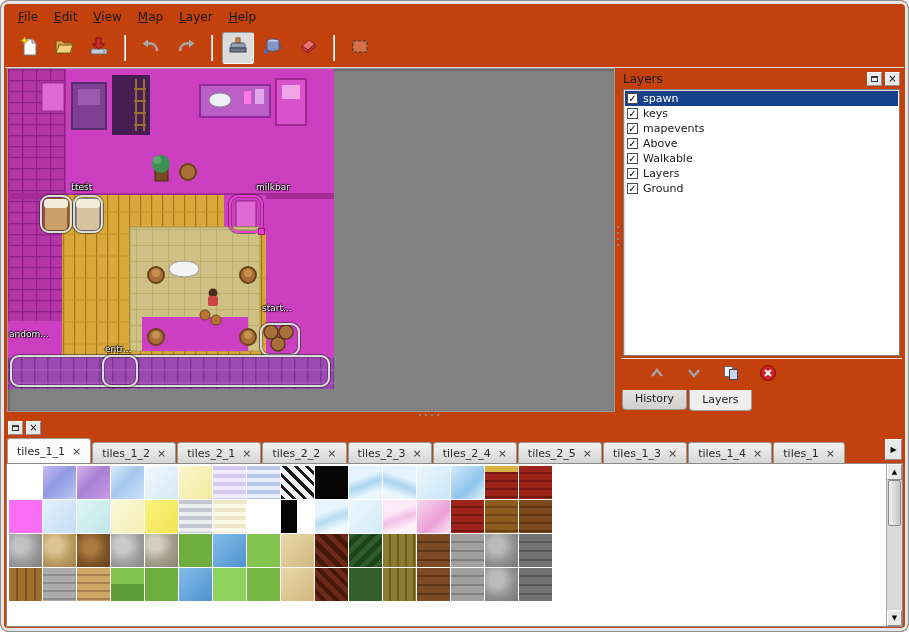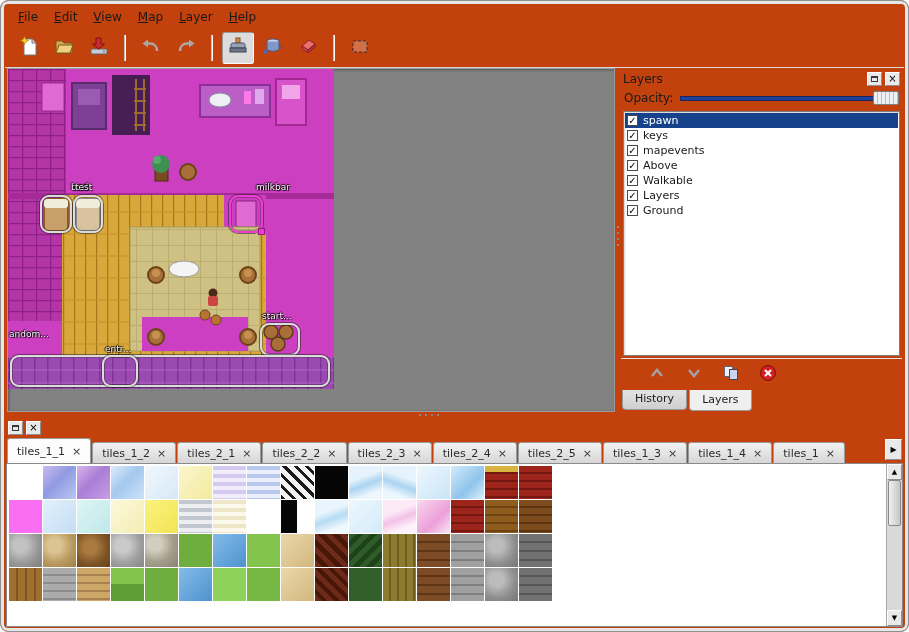--- a/index.html
+++ b/index.html
@@ -271,21 +271,21 @@
         <div class="map-objects">
             <div class="obj" style="left: 32px; top: 126px; width: 32px; height: 38px;"></div>
             <div class="obj-label" style="left: 35px; top: 113px; margin-left: 28px;">bed</div>
             <div class="obj" style="left: 65px; top: 126px; width: 30px; height: 38px;"></div>
             <div class="obj-label" style="left: 67px; top: 113px;">test</div>
             <div class="obj pink" style="left: 221px; top: 126px; width: 34px; height: 38px;">
               <span class="handle"></span>
             </div>
             <div class="obj-label" style="left: 221px; top: 113px; padding-left: 27px;">milkbar</div>
             <div class="obj" style="left: 252px; top: 254px; width: 40px; height: 33px;"></div>
-            <div class="obj-label" style="left: 254px; top: 242px;">start...</div>
+            <div class="obj-label" style="left: 254px; top: 234px;">start...</div>
             <div class="obj" style="left: 2px; top: 286px; width: 320px; height: 32px;"></div>
             <div class="obj-label" style="left: 1px; top: 260px;">andom...</div>
             <div class="obj" style="left: 94px; top: 286px; width: 36px; height: 32px;"></div>
             <div class="obj-label" style="left: 97px; top: 275px;">entr...</div>
           </div>
       </div>
     </div>
 
     <div class="vsplit">
         <span class="dots-v"></span>
@@ -295,27 +295,20 @@
       <div class="dock-title">
         <span class="ttl">Layers</span>
         <span class="dock-btns">
           <button class="dock-btn">
               <span class="float-glyph"></span>
             </button>
           <button class="dock-btn">
               <span>×</span>
             </button>
         </span>
-      </div>
-      <div class="opacity-row">
-        <span class="op-label">Opacity:</span>
-        <div class="slider">
-          <div class="groove"></div>
-          <div class="shandle"></div>
-        </div>
       </div>
       <div class="layer-list">
           <div class="layer-row sel">
             <span class="cb">✓</span>
             <span class="lab">spawn</span>
           </div>
           <div class="layer-row">
             <span class="cb">✓</span>
             <span class="lab">keys</span>
           </div>

